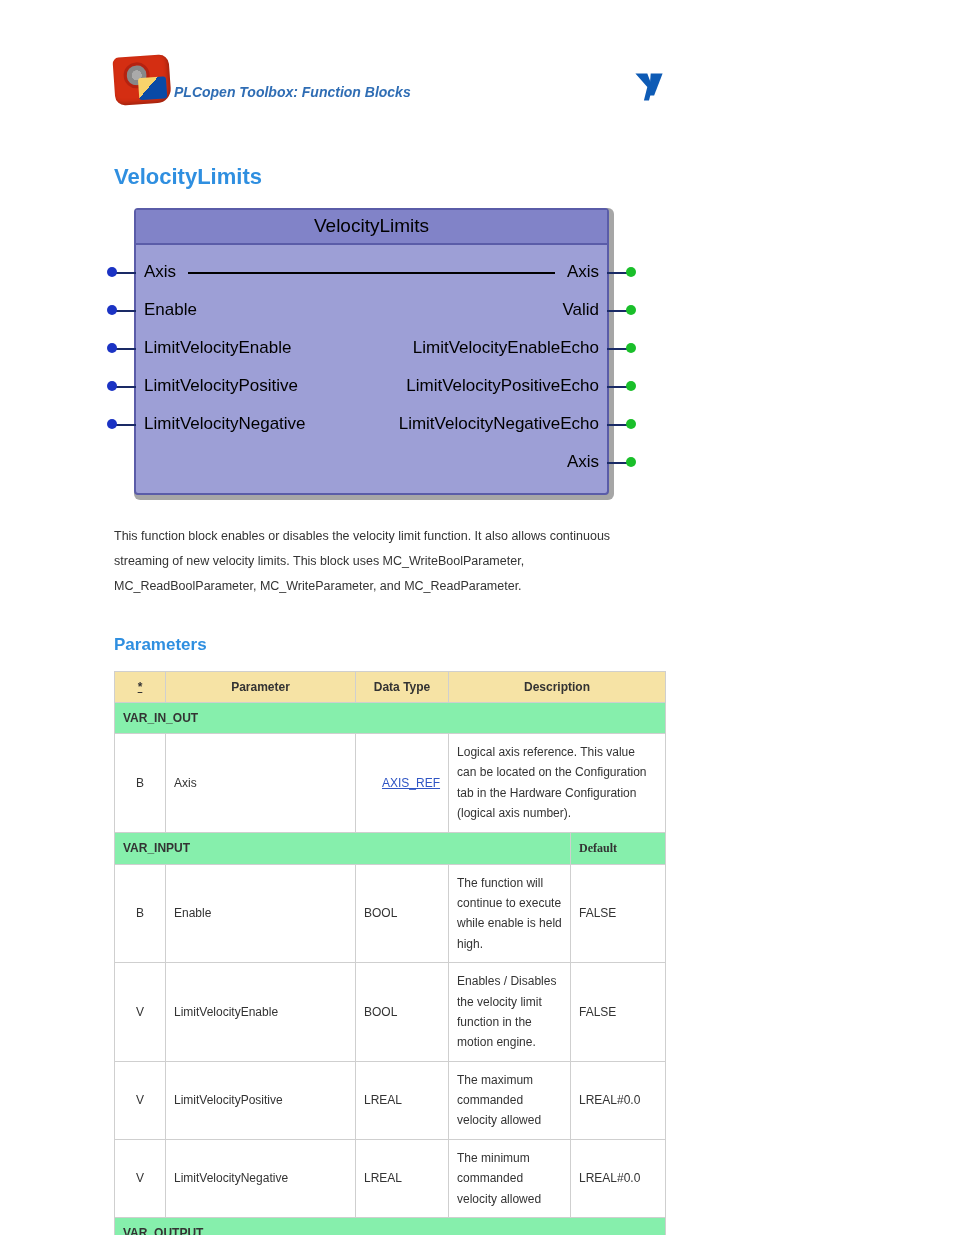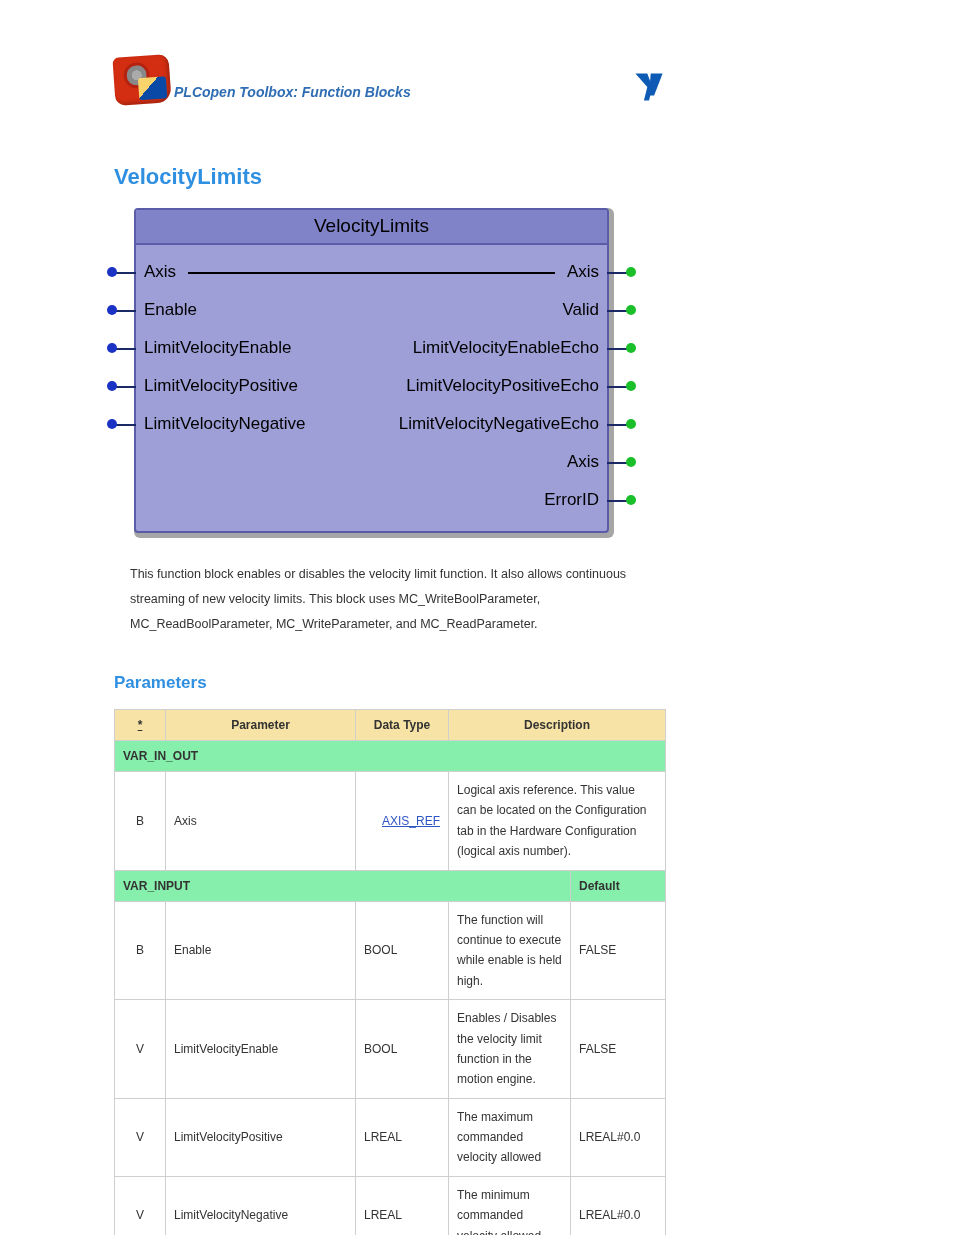--- a/index.html
+++ b/index.html
@@ -27,21 +27,21 @@
   .fb-left{text-align:left;white-space:nowrap;}
   .fb-right{text-align:right;white-space:nowrap;}
   .pin{position:absolute;width:22px;height:2px;top:50%;}
   .pin.lp{left:-22px;background:#1a2a66;}
   .pin.rp{right:-22px;background:#1a2a66;}
   .dot{position:absolute;width:10px;height:10px;border-radius:50%;top:50%;margin-top:-5px;}
   .dot.ld{left:-29px;background:#1b33c4;}
   .dot.rd{right:-29px;background:#1abf2a;}
   .axis-line{position:absolute;left:52px;right:52px;top:50%;height:2px;background:#000;}
   
-  .desc{font-size:12.5px;color:#333;line-height:2.0;margin:24px 0 8px 16px;}
+  .desc{font-size:12.5px;color:#333;line-height:2.0;margin:24px 0 8px 0;}
   
   table{border-collapse:collapse;width:100%;font-size:12px;color:#333;}
   th,td{border:1px solid #cfcfcf;padding:8px 8px;text-align:left;vertical-align:middle;}
   thead th{background:#f6e3a5;font-weight:bold;text-align:center;border-color:#cfcfcf;}
   thead th:first-child{width:34px;}
   tr.section td{background:#86efac;font-weight:bold;}
   td.center{text-align:center;}
   td.link a{color:#2f55c4;text-decoration:underline;margin-left:18px;}
   td.desc-col{line-height:1.7;}
   th.starcol{width:34px;}
@@ -117,26 +117,20 @@
               <span class="pin lp"></span>
               <span class="dot ld"></span>
               <span class="fb-left">LimitVelocityNegative</span>
               <span class="fb-right">LimitVelocityNegativeEcho</span>
               <span class="pin rp"></span>
               <span class="dot rd"></span>
             </div>
             <div class="fb-row">
               <span class="fb-left"></span>
               <span class="fb-right">Axis</span>
-              <span class="pin rp"></span>
-              <span class="dot rd"></span>
-            </div>
-            <div class="fb-row">
-              <span class="fb-left"></span>
-              <span class="fb-right">ErrorID</span>
               <span class="pin rp"></span>
               <span class="dot rd"></span>
             </div>
           </div>
       </div>
     </div>
   </div>
 
   <p class="desc">This function block enables or disables the velocity limit function.  It also allows continuous streaming of new velocity limits.  This block uses MC_WriteBoolParameter, MC_ReadBoolParameter, MC_WriteParameter, and MC_ReadParameter.</p>
 
@@ -163,21 +157,21 @@
           <td colspan="5">VAR_IN_OUT</td>
         </tr>
         <tr>
           <td class="center">B</td>
           <td>Axis</td>
           <td class="link"><a href="#">AXIS_REF</a></td>
           <td colspan="2" class="desc-col">Logical axis reference. This value can be located on the Configuration tab in the Hardware Configuration (logical axis number).</td>
         </tr>
         <tr class="section">
           <td colspan="4">VAR_INPUT</td>
-          <td style="font-weight: bold;">Default</td>
+          <td style="font-weight: bold; font-family: Liberation Serif, serif;">Default</td>
         </tr>
         <tr>
           <td class="center">B</td>
           <td>Enable</td>
           <td>BOOL</td>
           <td class="desc-col">The function will continue to execute while enable is held high.</td>
           <td>FALSE</td>
         </tr>
         <tr>
           <td class="center">V</td>

